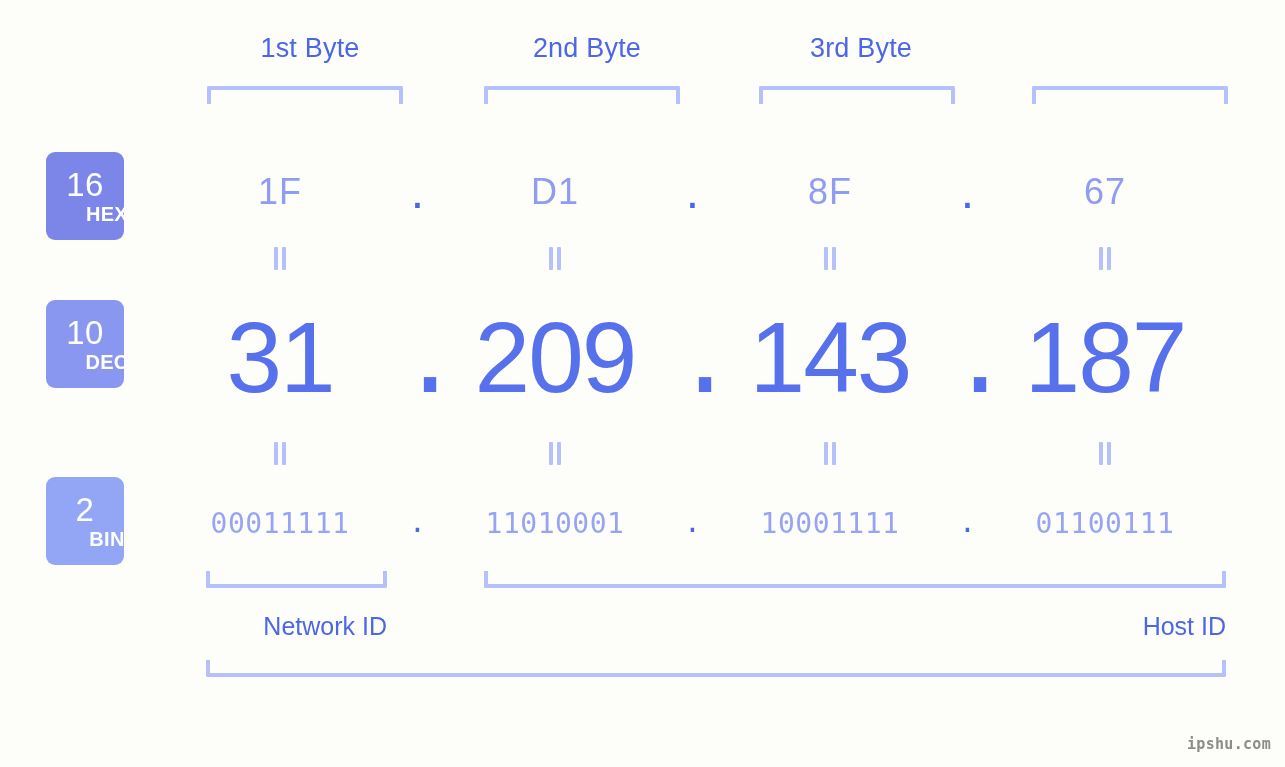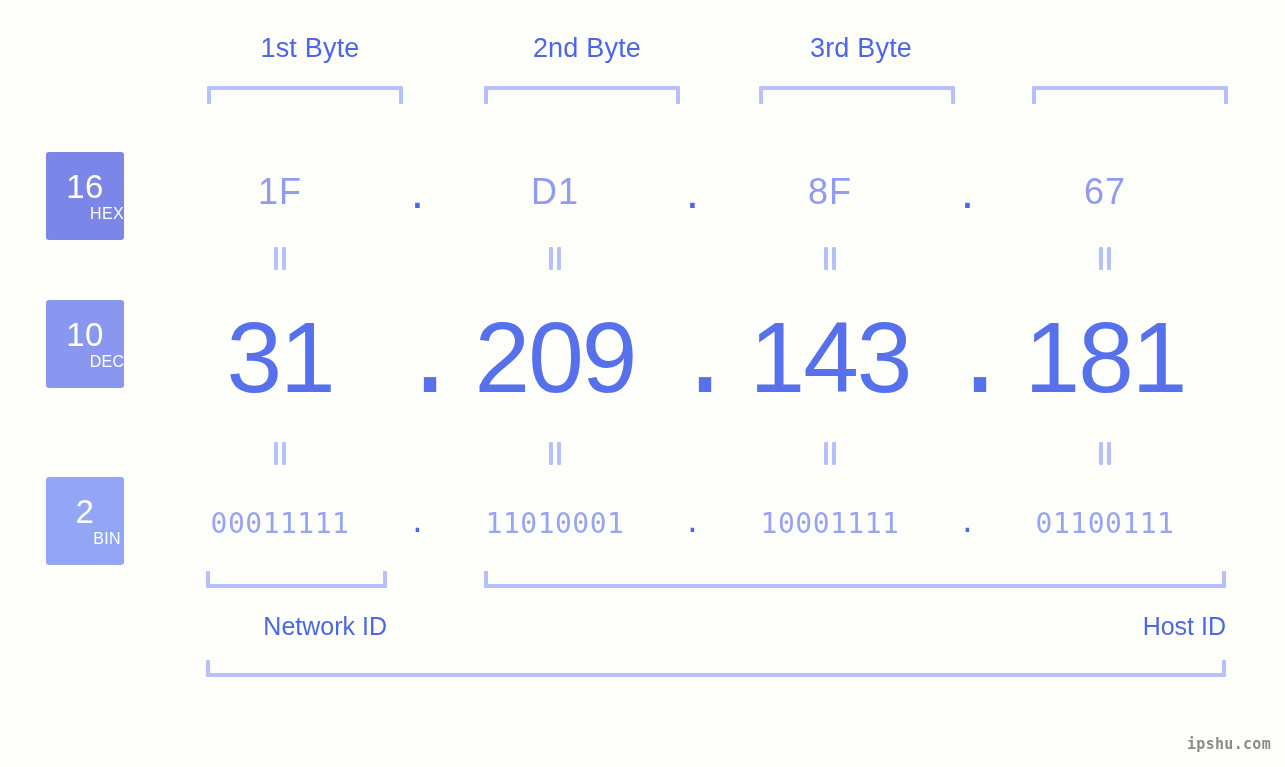--- a/index.html
+++ b/index.html
@@ -43,36 +43,36 @@
     border-right: 4px solid #b6c0fb;
     border-radius: 2px 2px 0 0;
   }
 
   
   .badge {
     position: absolute;
     left: 46px;
     width: 78px;
     height: 88px;
-    border-radius: 3px;
+    border-radius: 9px;
     color: #ffffff;
     display: flex;
     flex-direction: column;
     align-items: center;
     justify-content: center;
     line-height: 1;
   }
   .badge-num {
     font-size: 33px;
     font-weight: 400;
     letter-spacing: 0.5px;
   }
   .badge-name {
-    font-size: 16px;
-    font-weight: 400;
+    font-size: 20px;
+    font-weight: 700;
     margin-top: 3px;
     letter-spacing: 0.3px;
     margin-left: 44px;
   }
   #badge-hex { top: 152px; background: #7b86e8; }
   #badge-dec { top: 300px; background: #8a97f0; }
   #badge-bin { top: 477px; background: #93a6f5; }
 
   
   .row {
@@ -277,21 +277,21 @@
       </span>
   </div>
 
   <div class="row" id="row-dec">
     <span class="cell">31</span>
     <span class="sep">.</span>
     <span class="cell">209</span>
     <span class="sep">.</span>
     <span class="cell">143</span>
     <span class="sep">.</span>
-    <span class="cell">181</span>
+    <span class="cell">187</span>
   </div>
 
   <div class="eqrow" id="eqrow-2">
     <span class="cell">
         <i class="eqmark"></i>
       </span>
     <span class="sep"></span>
     <span class="cell">
         <i class="eqmark"></i>
       </span>

